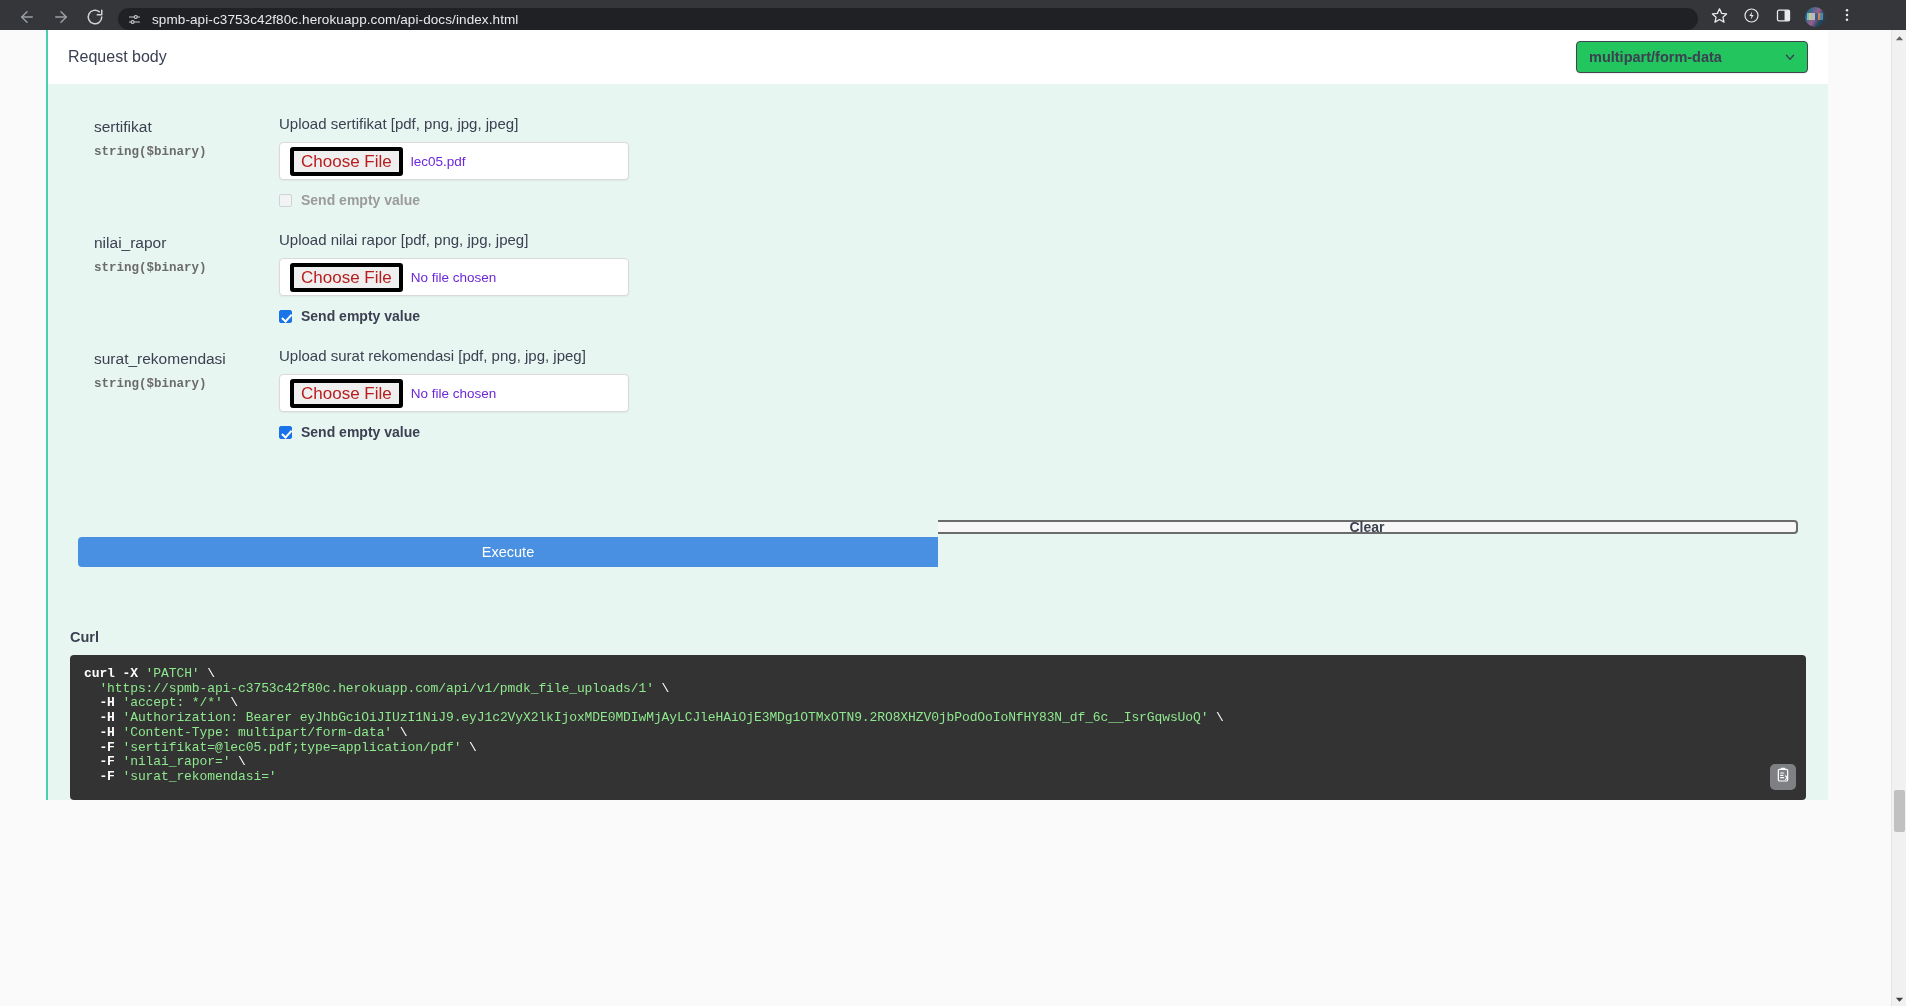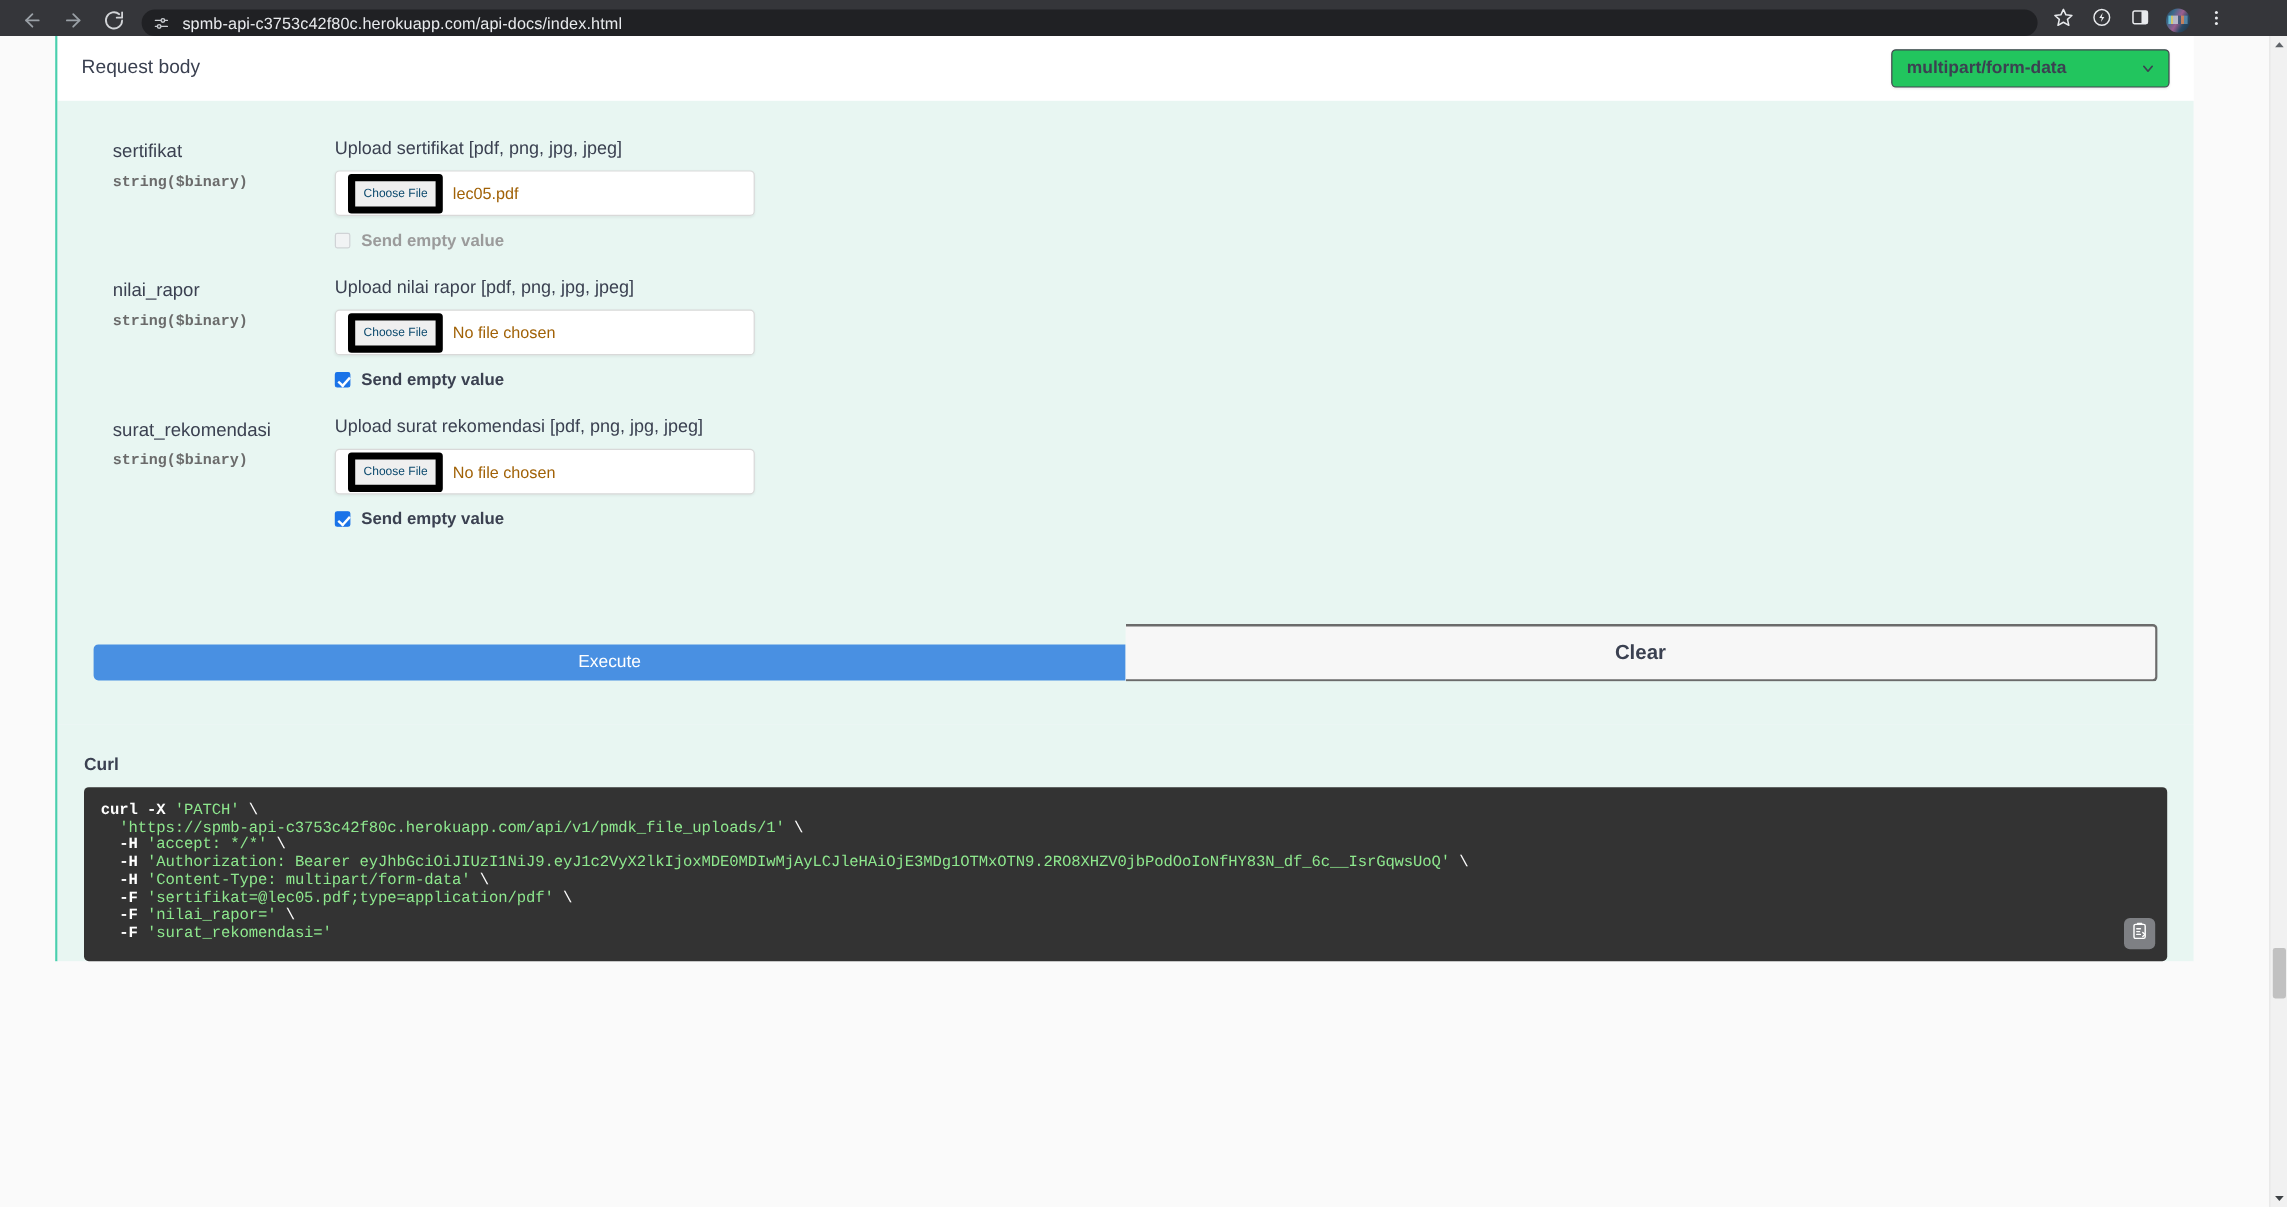--- a/index.html
+++ b/index.html
@@ -189,33 +189,33 @@
     background: #fff;
     border: 1px solid #d9d9d9;
     border-radius: 4px;
     display: flex;
     align-items: center;
     padding: 0 10px;
     box-shadow: 0 1px 2px rgba(0,0,0,.05);
   }
   .choose-file-btn {
     background: #efefef;
-    border: 6px solid #000000;
+    border: 4px solid #000000;
     border-radius: 3px;
     padding: 2px 7px;
-    font-size: 10px;
-    color: #0c4a6e;
+    font-size: 17px;
+    color: #b91c1c;
     font-family: "Liberation Sans", sans-serif;
     line-height: 17px;
     cursor: pointer;
     flex: 0 0 auto;
   }
   .file-name {
     font-size: 13.5px;
-    color: #a16207;
+    color: #6d28d9;
     margin-left: 8px;
     white-space: nowrap;
   }
   .empty-row {
     display: flex;
     align-items: center;
     margin-top: 12px;
     margin-bottom: 20px;
   }
   .chk {
@@ -266,24 +266,24 @@
     display: flex;
     align-items: center;
     justify-content: center;
     border: 2px solid #4990e2;
     border-radius: 4px 0 0 4px;
     cursor: pointer;
     margin-top: 17px;
   }
   #clear-btn {
     flex: 1 1 50%;
-    height: 48px;
+    height: 14px;
     background: #f7f7f7;
     color: #3b4151;
-    font-size: 17px;
+    font-size: 14px;
     font-weight: bold;
     display: flex;
     align-items: center;
     justify-content: center;
     border: 2px solid #6b6b6b;
     border-left: none;
     border-radius: 0 4px 4px 0;
     cursor: pointer;
   }
 

